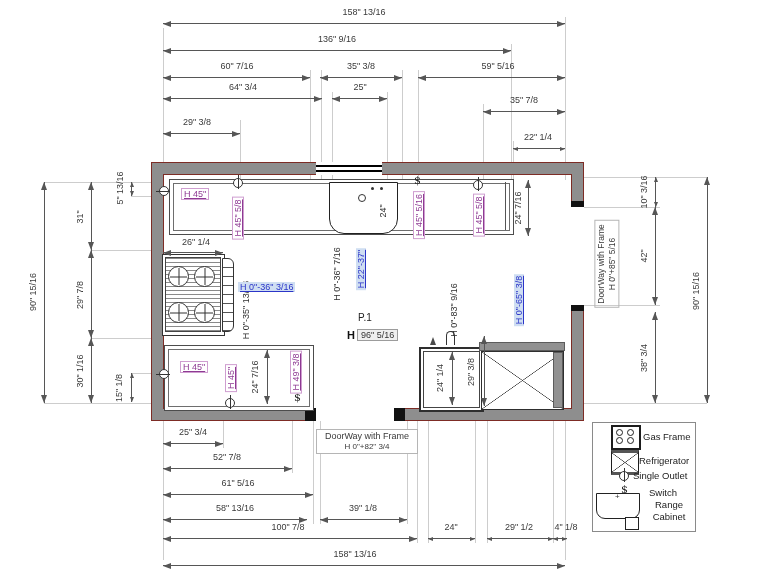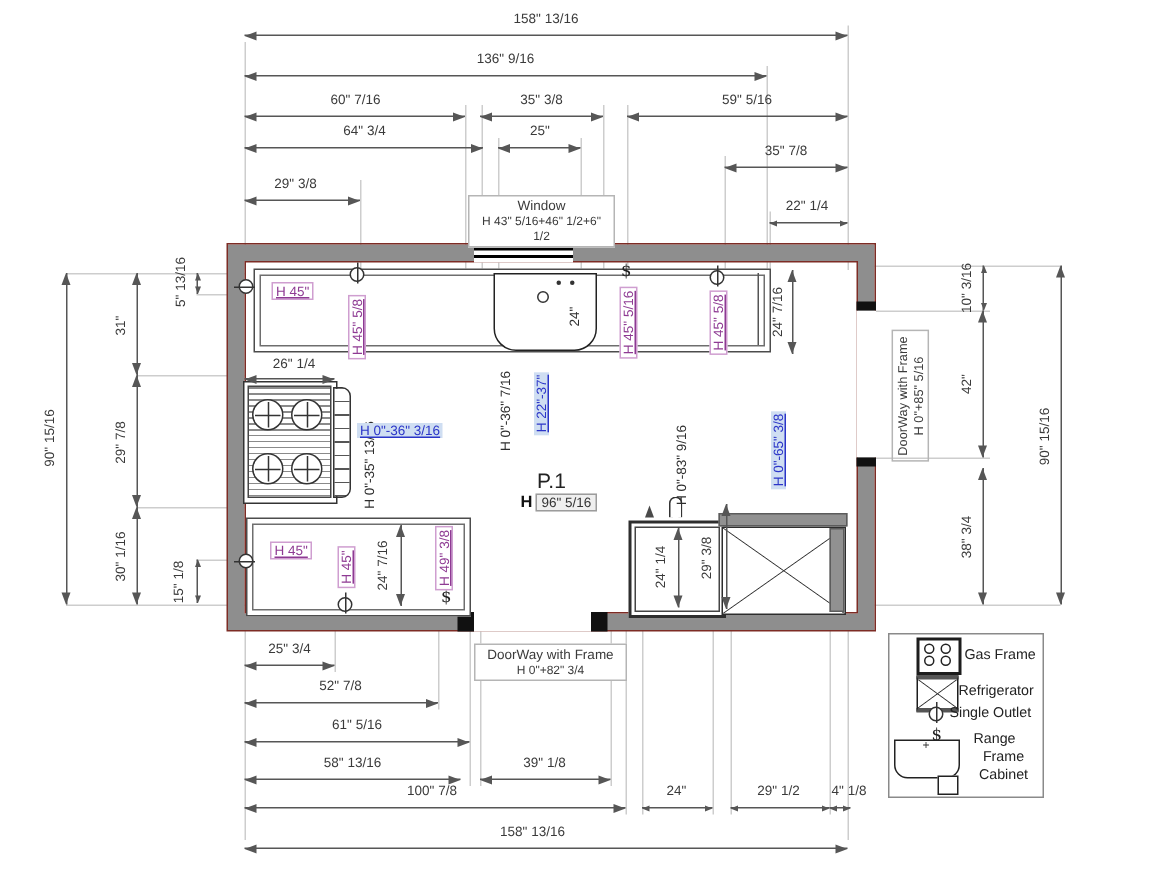--- a/index.html
+++ b/index.html
@@ -179,24 +179,20 @@
   <div class="t hc" style="left:243px;top:87px;">64" 3/4</div>
   <div class="dimh" style="left:332px;top:98px;width:55px;"></div>
   <div class="t hc" style="left:360px;top:87px;">25"</div>
   <div class="dimh" style="left:483px;top:111px;width:82px;"></div>
   <div class="t hc" style="left:524px;top:100px;">35" 7/8</div>
   <div class="dimh" style="left:163px;top:133px;width:77px;"></div>
   <div class="t hc" style="left:197px;top:122px;">29" 3/8</div>
   <div class="dimh sm" style="left:513px;top:148px;width:52px;"></div>
   <div class="t hc" style="left:538px;top:137px;">22" 1/4</div>
 
-  <div class="box-label" style="left:312px;top:130px;width:92px;">
-    <div class="l1">Window</div>
-    <div class="l2">H 43" 5/16+46" 1/2+6" 1/2</div>
-  </div>
 
   <div class="dimv" style="left:44px;top:182px;height:221px;"></div>
   <div class="t rotc" style="left:33px;top:292px;">90" 15/16</div>
   <div class="dimv" style="left:91px;top:182px;height:68px;"></div>
   <div class="t rotc" style="left:80px;top:217px;">31"</div>
   <div class="dimv" style="left:91px;top:250px;height:88px;"></div>
   <div class="t rotc" style="left:80px;top:295px;">29" 7/8</div>
   <div class="dimv" style="left:91px;top:338px;height:65px;"></div>
   <div class="t rotc" style="left:80px;top:371px;">30" 1/16</div>
   <div class="dimv sm" style="left:131px;top:182px;height:14px;"></div>
@@ -255,21 +251,21 @@
   <div class="t rotc plabel" style="left:479px;top:215px;">H 45" 5/8</div>
 
   <div class="dimv" style="left:528px;top:180px;height:56px;"></div>
   <div class="t rotc" style="left:518px;top:208px;">24" 7/16</div>
 
   <div class="t rotc klabel" style="left:246px;top:310px;">H 0"-35" 13/16</div>
   <div class="t blabel" style="left:238px;top:282px;">H 0"-36" 3/16</div>
   <div class="t rotc klabel" style="left:337px;top:274px;">H 0"-36" 7/16</div>
   <div class="t rotc blabel" style="left:361px;top:269px;">H 22"-37"</div>
 
-  <div class="t" style="left:358px;top:312px;font-size:14px;color:#222;">P.1</div>
+  <div class="t" style="left:358px;top:312px;font-size:10px;color:#222;">P.1</div>
   <div class="hfield" style="left:347px;top:329px;">
     <span class="hpre">H</span>
     <span class="hval">96" 5/16</span>
   </div>
 
   <div class="t rotc klabel" style="left:454px;top:310px;">H 0"-83" 9/16</div>
   <div class="t rotc blabel" style="left:519px;top:300px;">H 0"-65" 3/8</div>
 
   <div class="t plabel" style="left:180px;top:361px;">H 45"</div>
   <div class="t rotc plabel" style="left:231px;top:378px;">H 45"</div>
@@ -288,20 +284,20 @@
     <span class="b" style="left:14px;top:2px;"></span>
     <span class="b" style="left:3px;top:10px;"></span>
     <span class="b" style="left:14px;top:10px;"></span>
   </div>
   <div class="legend-label" style="left:643px;top:431px;">Gas Frame</div>
   <div class="fr-icon xbox" style="left:611px;top:450px;width:26px;height:19px;"></div>
   <div class="legend-label" style="left:639px;top:455px;">Refrigerator</div>
   <div class="outlet v" style="left:619px;top:471px;"></div>
   <div class="legend-label" style="left:633px;top:470px;">Single Outlet</div>
   <div class="switch" style="left:621px;top:483px;">$</div>
-  <div class="legend-label" style="left:649px;top:487px;">Range</div>
+  <div class="legend-label" style="left:649px;top:487px;">Switch</div>
   <div class="sink-icon" style="left:596px;top:493px;width:42px;height:24px;">
     <span class="plus" style="left:18px;top:-2px;">+</span>
   </div>
   <div class="sq-icon" style="left:625px;top:517px;width:12px;height:11px;"></div>
-  <div class="legend-label" style="left:645px;top:499px;width:48px;text-align:center;white-space:normal;line-height:1.3;">Frame Cabinet</div>
+  <div class="legend-label" style="left:645px;top:499px;width:48px;text-align:center;white-space:normal;line-height:1.3;">Range Cabinet</div>
 
 </div>
 
 </body></html>

